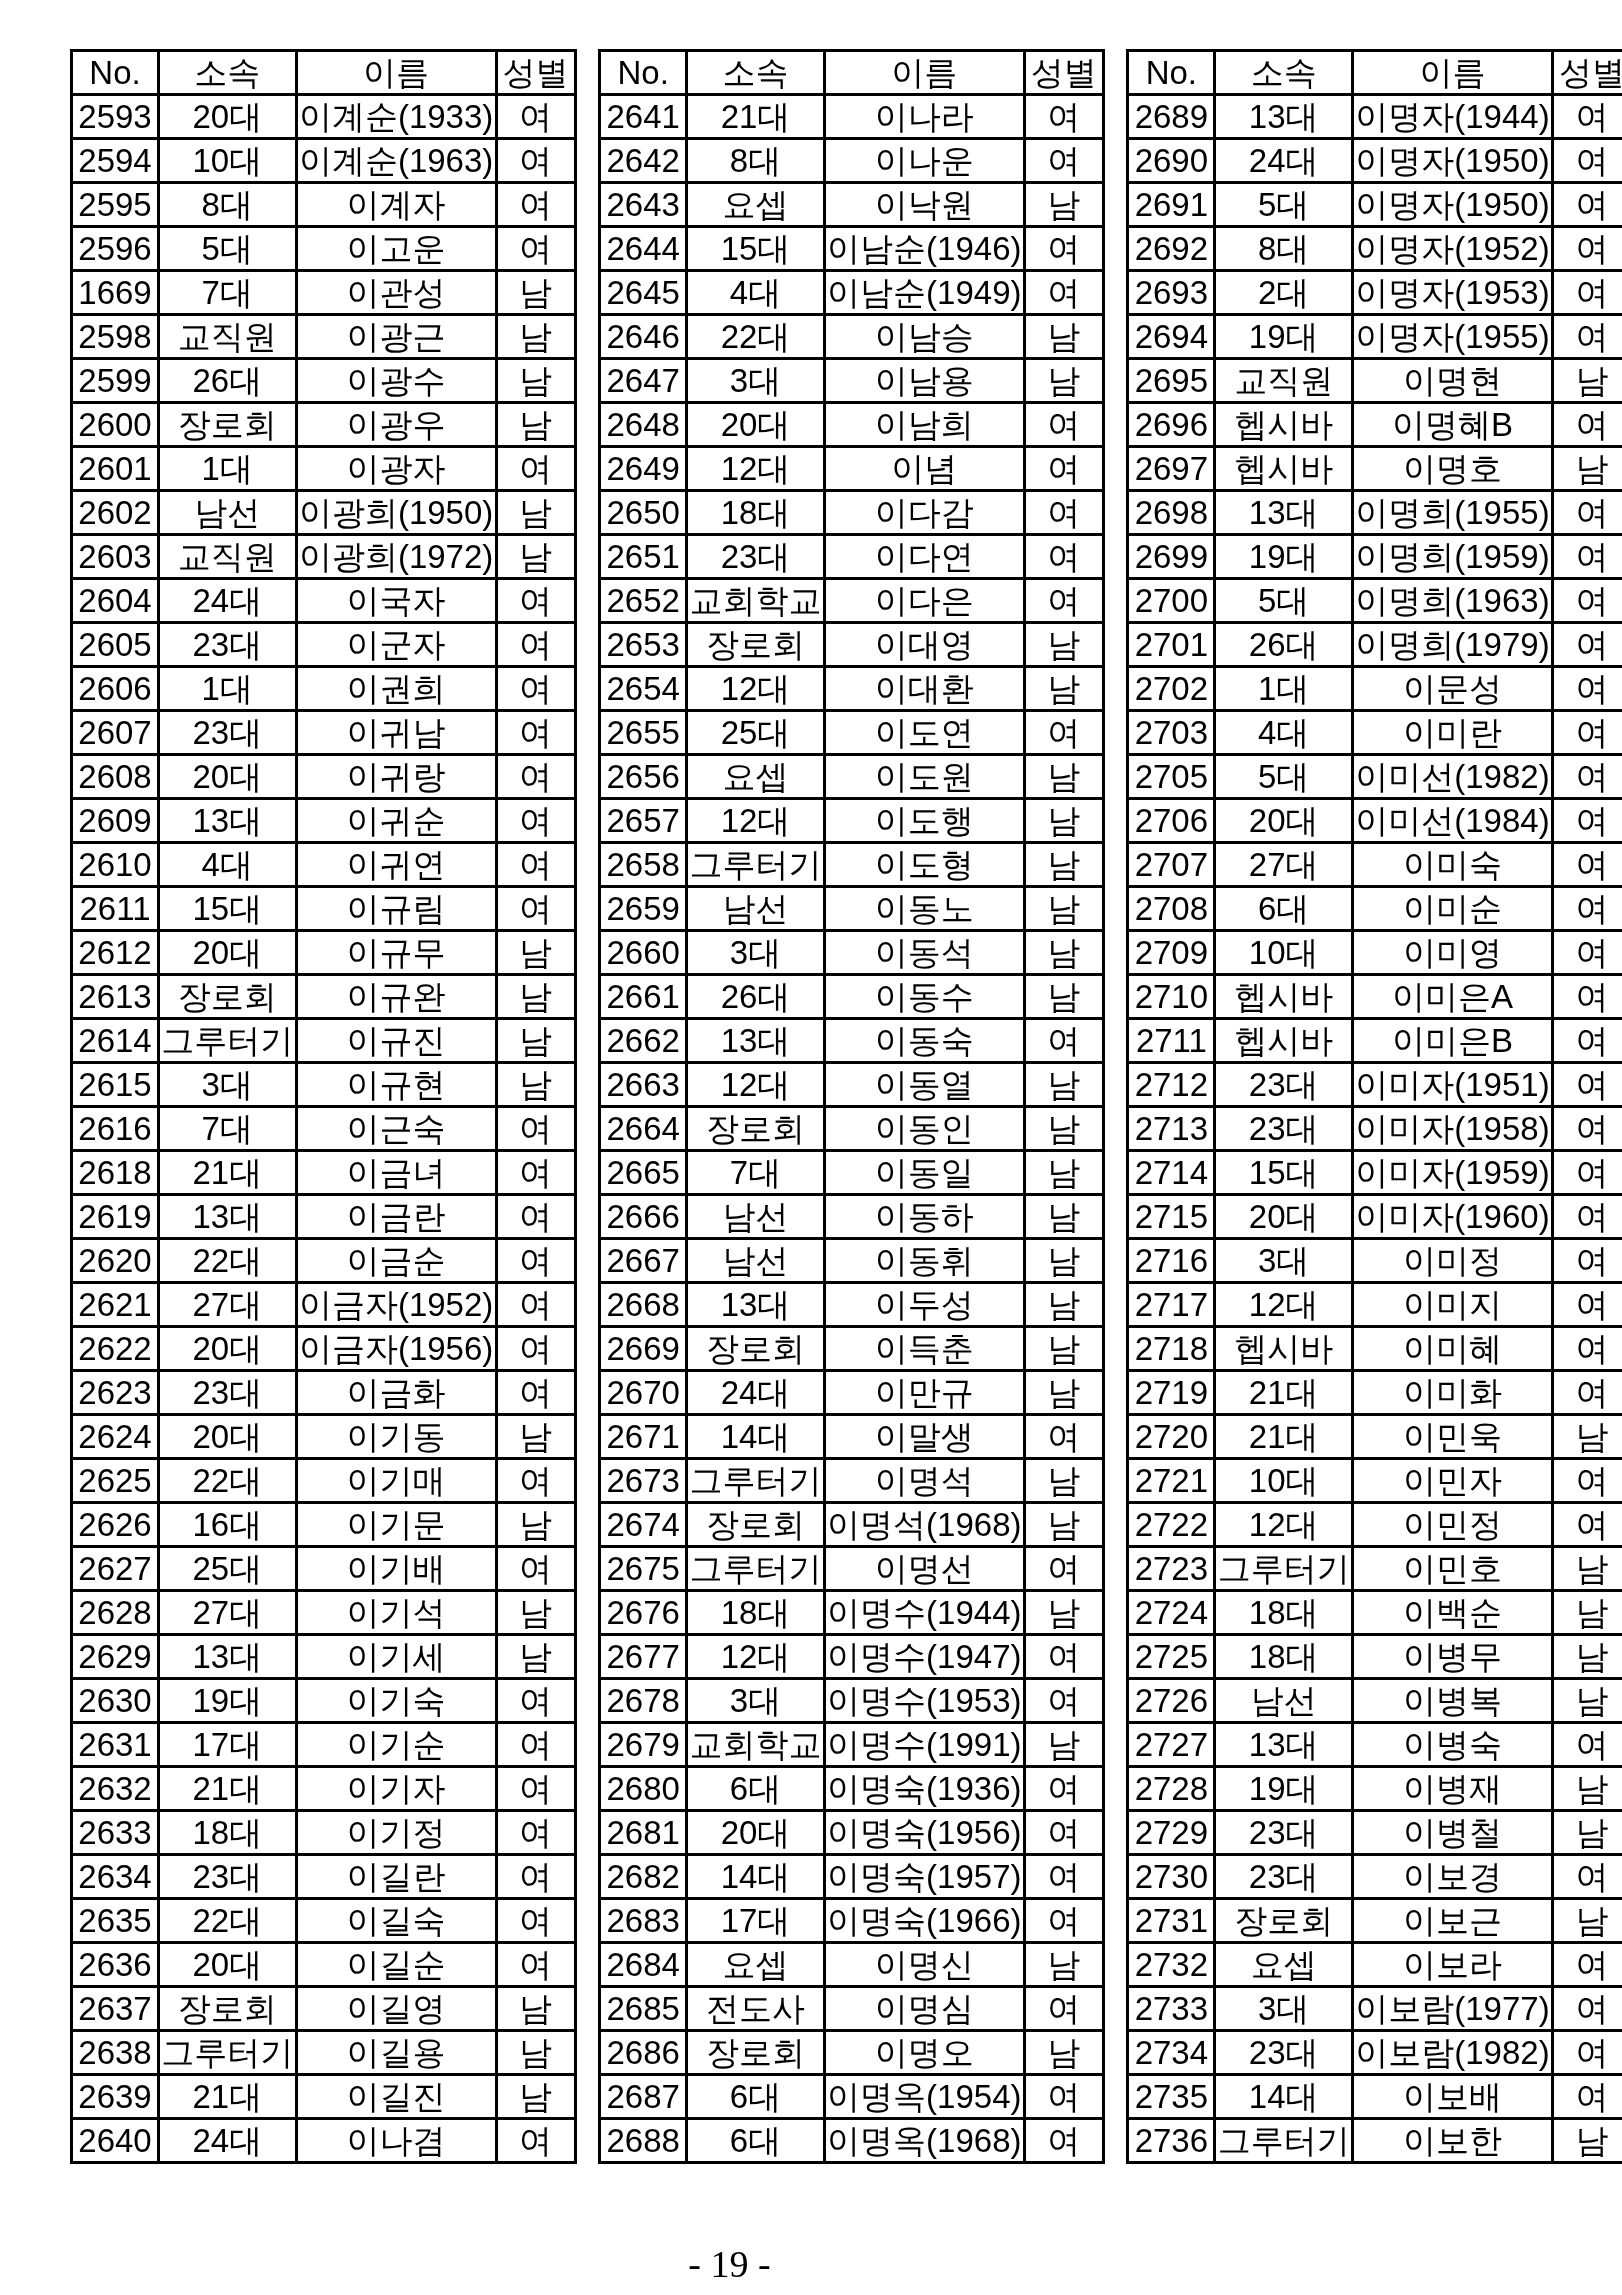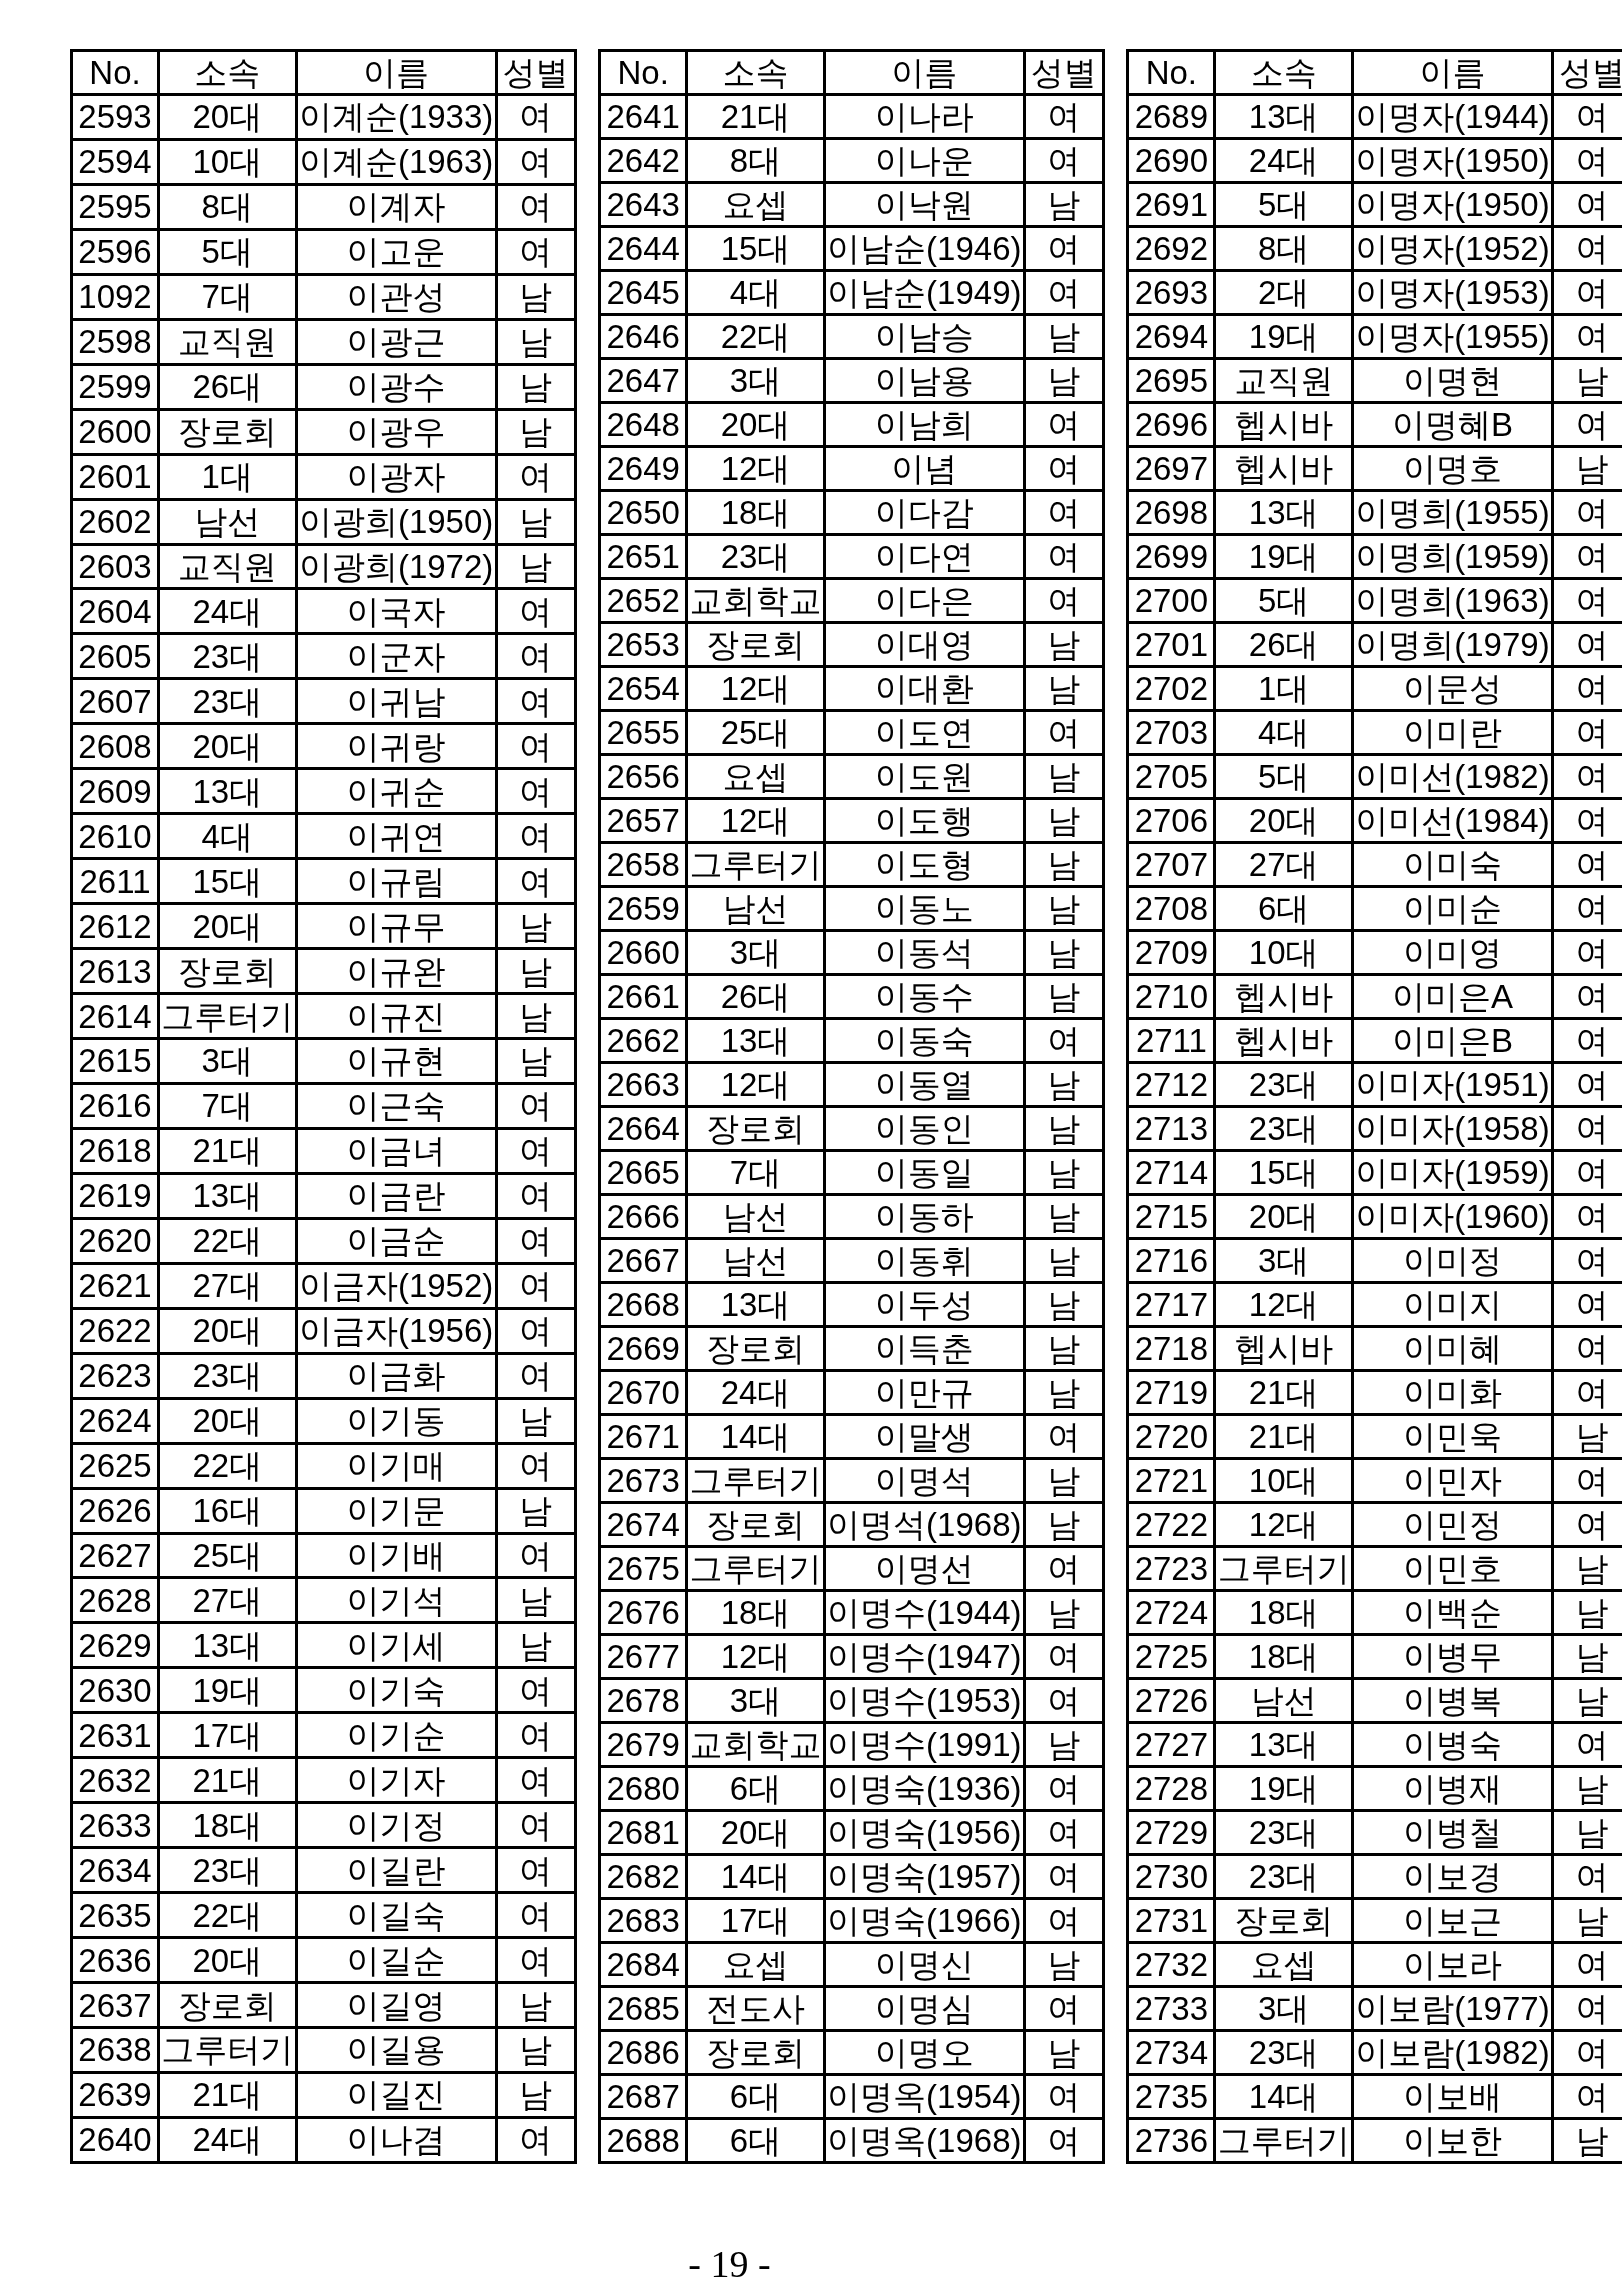--- a/index.html
+++ b/index.html
@@ -74,21 +74,21 @@
             <td>이계자</td>
             <td>여</td>
           </tr>
           <tr>
             <td>2596</td>
             <td>5대</td>
             <td>이고운</td>
             <td>여</td>
           </tr>
           <tr>
-            <td>1092</td>
+            <td>1669</td>
             <td>7대</td>
             <td>이관성</td>
             <td>남</td>
           </tr>
           <tr>
             <td>2598</td>
             <td>교직원</td>
             <td>이광근</td>
             <td>남</td>
           </tr>
@@ -125,20 +125,26 @@
           <tr>
             <td>2604</td>
             <td>24대</td>
             <td>이국자</td>
             <td>여</td>
           </tr>
           <tr>
             <td>2605</td>
             <td>23대</td>
             <td>이군자</td>
+            <td>여</td>
+          </tr>
+          <tr>
+            <td>2606</td>
+            <td>1대</td>
+            <td>이권희</td>
             <td>여</td>
           </tr>
           <tr>
             <td>2607</td>
             <td>23대</td>
             <td>이귀남</td>
             <td>여</td>
           </tr>
           <tr>
             <td>2608</td>

